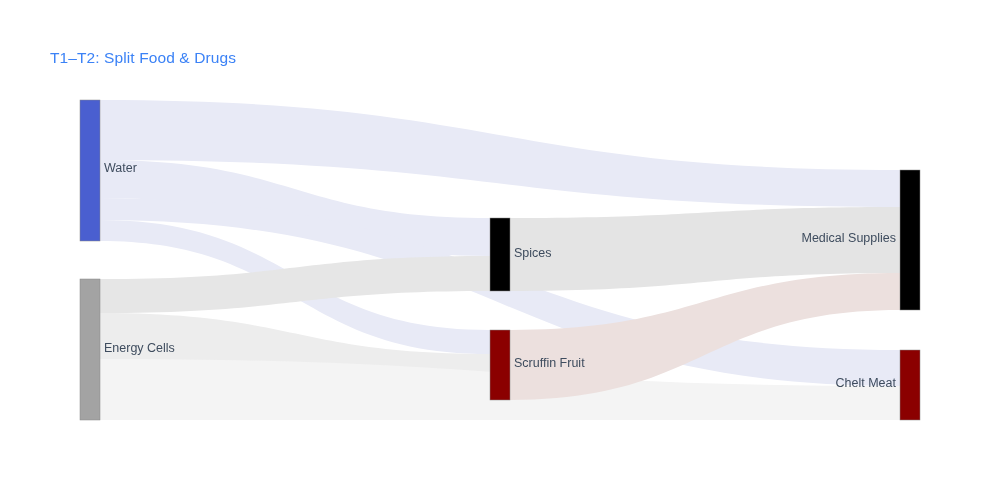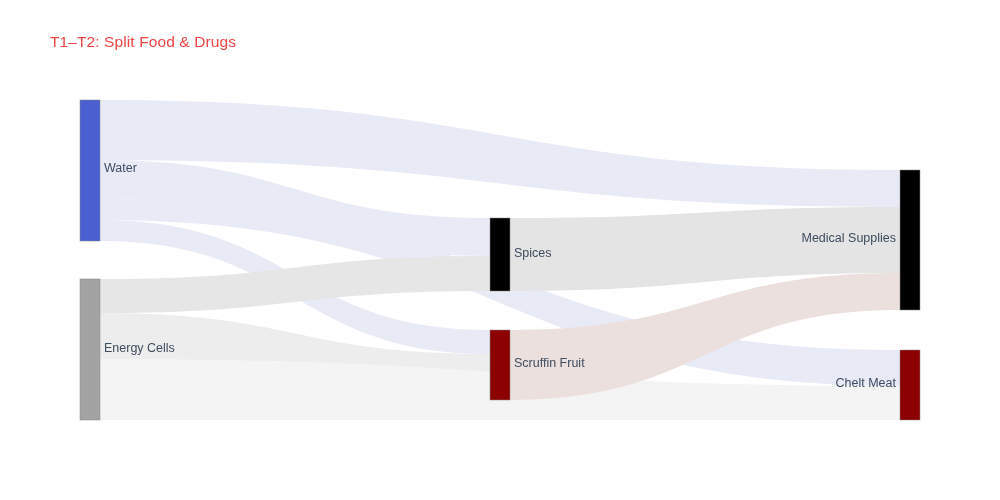--- a/index.html
+++ b/index.html
@@ -16,23 +16,23 @@
   }
   #chart-root {
     position: relative;
     width: 1000px;
     height: 500px;
     background: #ffffff;
   }
   #chart-title {
     position: absolute;
     left: 50px;
-    top: 33px;
+    top: 49px;
     font-size: 15.5px;
-    color: #ef4444;
+    color: #3b82f6;
     letter-spacing: 0.1px;
     white-space: nowrap;
   }
   #sankey-svg {
     position: absolute;
     left: 0;
     top: 0;
   }
   .node-label {
     font-family: "Liberation Sans", sans-serif;

